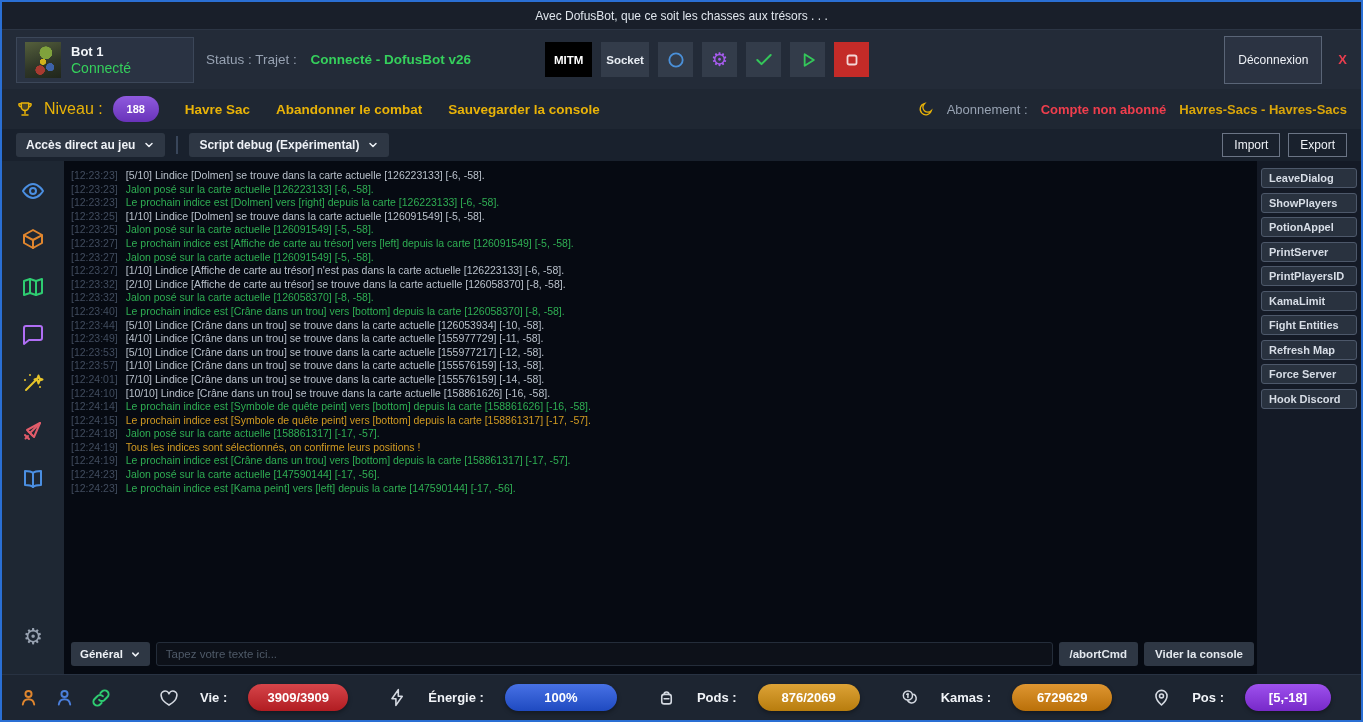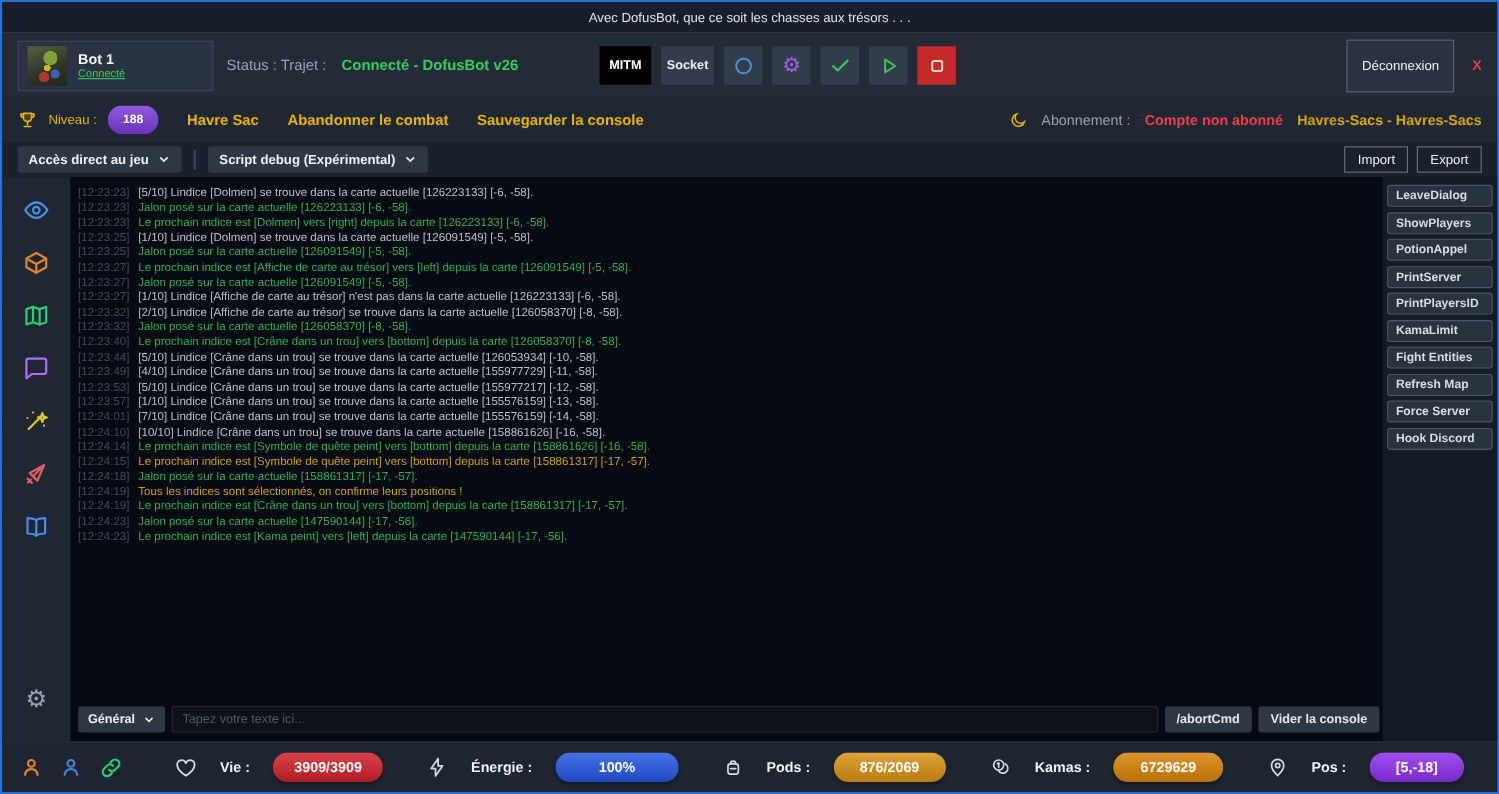--- a/index.html
+++ b/index.html
@@ -18,39 +18,39 @@
               align-items:center; padding:5px 8px; cursor:pointer; }
   .avatar { width:36px; height:36px; flex:0 0 auto;
             background:
               radial-gradient(circle at 58% 30%, #7fa23c 0 19%, transparent 20%),
               radial-gradient(circle at 50% 55%, #d3b21c 0 11%, transparent 12%),
               radial-gradient(circle at 42% 78%, #a83a30 0 13%, transparent 14%),
               radial-gradient(circle at 70% 70%, #3d62a8 0 11%, transparent 12%),
               linear-gradient(160deg,#55603c,#2e3527 60%,#20261b); }
   .bot-meta { margin-left:10px; }
   .bot-name { color:#f2f5f9; font-size:13px; font-weight:bold; }
-  .bot-status { color:#35d05c; font-size:10px; margin-top:1px;text-decoration:underline; }
+  .bot-status { color:#35d05c; font-size:14px; margin-top:1px; }
   .status-text { margin-left:12px; font-size:13.5px; }
   .muted { color:#97a2b2; }
   .green-bold { color:#35d05c; font-weight:bold; margin-left:10px; }
   .header-buttons { margin-left:42px; display:flex; align-items:center; gap:9px;padding-left:32px; }
   .btn { border:none; cursor:pointer; color:#e8edf3; font-family:inherit; }
   .btn-mitm { width:47px; height:35px; background:#000; color:#fff; font-weight:bold; font-size:11.5px; }
   .btn-slate { width:48px; height:35px; background:#333c4a; font-weight:bold; font-size:11.5px; }
   .icon-btn { width:35px; height:35px; background:#333c4a; display:flex; align-items:center; justify-content:center; }
   .icon-btn.stop { background:#c42b28; }
   .gear-glyph { font-size:19px; line-height:1; color:#a85cf0; font-family:"DejaVu Sans",sans-serif; }
   .header-right { margin-left:auto; display:flex; align-items:center; }
   .btn-outline { background:#2b3342; border:1px solid #5a6577; padding:16px 13px; font-size:12px; color:#eef1f6; }
   .close-x { color:#e83d4e; font-weight:bold; font-size:13px; margin-left:16px; cursor:pointer; }
 
   
   .levelbar { height:40px; background:#1f2733; display:flex; align-items:center; padding:0 14px; gap:10px; flex:0 0 auto; }
   .gold { color:#e9b308; }
-  .lvl-label { font-size:12px; }
+  .lvl-label { font-size:16px; }
   .pill { display:inline-flex; align-items:center; justify-content:center; border-radius:14px; color:#fff;
           font-weight:bold; background-image:linear-gradient(180deg,rgba(255,255,255,.16),rgba(0,0,0,.14)); }
   .pill-level { width:46px; height:26px; font-size:11px; }
   .level-links { display:flex; gap:26px; margin-left:16px; }
   .level-link { color:#e9b308; font-weight:bold; font-size:13.5px; cursor:pointer; }
   .level-right { margin-left:auto; display:flex; align-items:center; gap:13px; font-size:13px; }
   .red-bold { color:#f03e4d; font-weight:bold; }
   .gold-bold { color:#d9a50a; font-weight:bold; }
 
   

